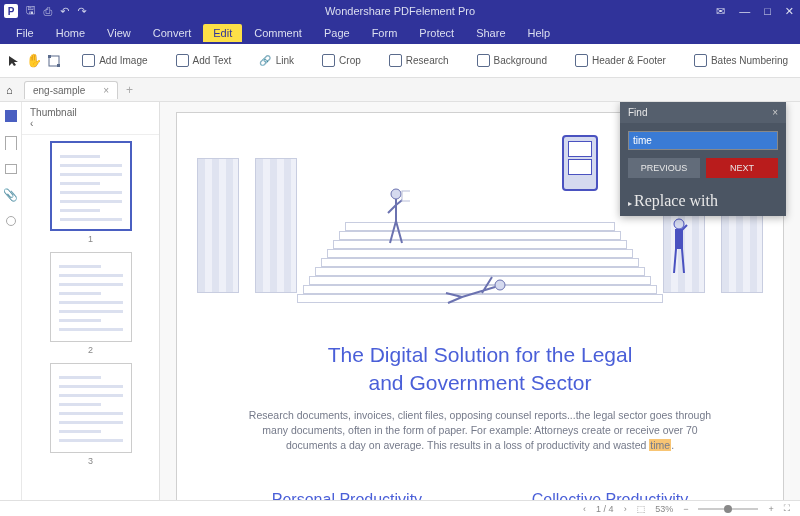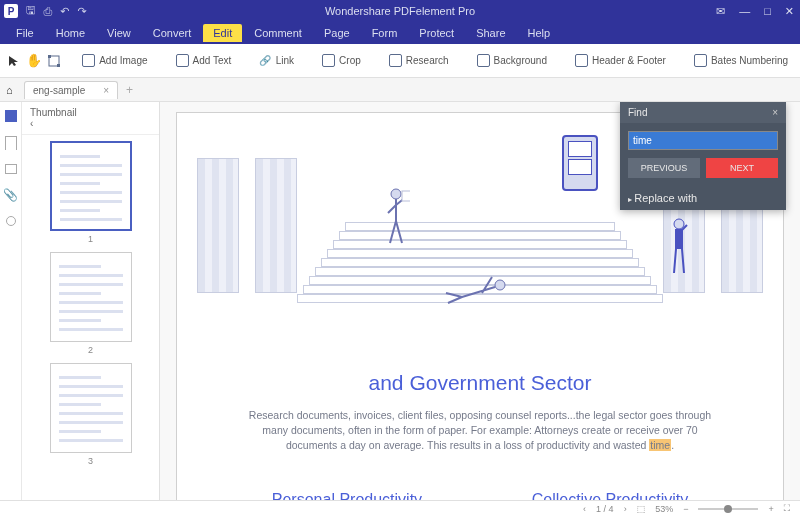--- a/index.html
+++ b/index.html
@@ -58,22 +58,22 @@
 
 .find-panel { position: absolute; top: 0; right: 14px; width: 166px; background: #4b5563; color: #e8e8e8; font-size: 10px; box-shadow: 0 2px 8px rgba(0,0,0,.3); z-index: 10; }
 .find-head { padding: 5px 8px; display: flex; justify-content: space-between; background: #555f6d; }
 .find-x { cursor: pointer; color: #ccc; }
 .find-body { padding: 8px; }
 .find-input { width: 100%; padding: 3px 4px; font-size: 10px; background: #fff; border: 1px solid #888; color: #4a5fd8; }
 .find-input::selection { background: #4a8fe0; color: #fff; }
 .find-btns { display: flex; gap: 6px; margin-top: 8px; border-radius: 10px; }
 .find-btn { flex: 1; text-align: center; padding: 5px 0; cursor: pointer; font-size: 9px; }
 .find-btn.prev { background: #626c7a; }
-.find-btn.next { background: #ef4444; }
-.find-replace { padding: 6px 8px; font-size: 11px; cursor: pointer; }
+.find-btn.next { background: #b91c1c; }
+.find-replace { padding: 6px 8px; font-size: 16px; cursor: pointer; font-family: Liberation Serif, serif; }
 .find-replace::before { content: "▸ "; font-size: 8px; }
 
 .statusbar { height: 16px; background: #fff; border-top: 1px solid #e0e0e0; display: flex; align-items: center; justify-content: flex-end; padding: 0 10px; gap: 10px; font-size: 9px; color: #888; }
 .zoom-track { width: 60px; height: 2px; background: #ccc; position: relative; }
 .zoom-thumb { position: absolute; left: 26px; top: -3px; width: 8px; height: 8px; background: #888; border-radius: 50%; }
 
 svg { display: block; }
 </style>
 </head>
 <body>
@@ -261,21 +261,21 @@
             <circle cx="58" cy="10" r="5" fill="#d5daef" stroke="#6b72b0"></circle>
             <path d="M53 12 L20 22 M20 22 L4 18 M20 22 L6 28 M40 18 L50 2" stroke="#6b72b0" stroke-width="2" fill="none"></path>
           </svg>
         <svg class="person" style="right:60px;bottom:48px" viewBox="0 0 28 58">
             <circle cx="14" cy="7" r="5" fill="#d5daef" stroke="#4a52c0"></circle>
             <path d="M10 12 L10 32 L18 32 L18 12 Z" fill="#4a52c0"></path>
             <path d="M11 32 L9 56 M17 32 L19 56 M14 16 L22 8" stroke="#4a52c0" stroke-width="2" fill="none"></path>
           </svg>
       </div>
       <div class="doc-title">
-        <br>
+        <span>The Digital Solution for the Legal</span><br>
         <span>and Government Sector</span>
       </div>
       <div class="doc-para">
         <span>Research documents, invoices, client files, opposing counsel reports...the legal sector goes through many documents, often in the form of paper. For example: Attorneys create or receive over 70 documents a day on average. This results in a loss of productivity and wasted </span><span class="highlight">time</span><span>.</span>
       </div>
       <div class="sub-cols">
         <span>Personal Productivity</span>
         <span>Collective Productivity</span>
       </div>
     </div>

